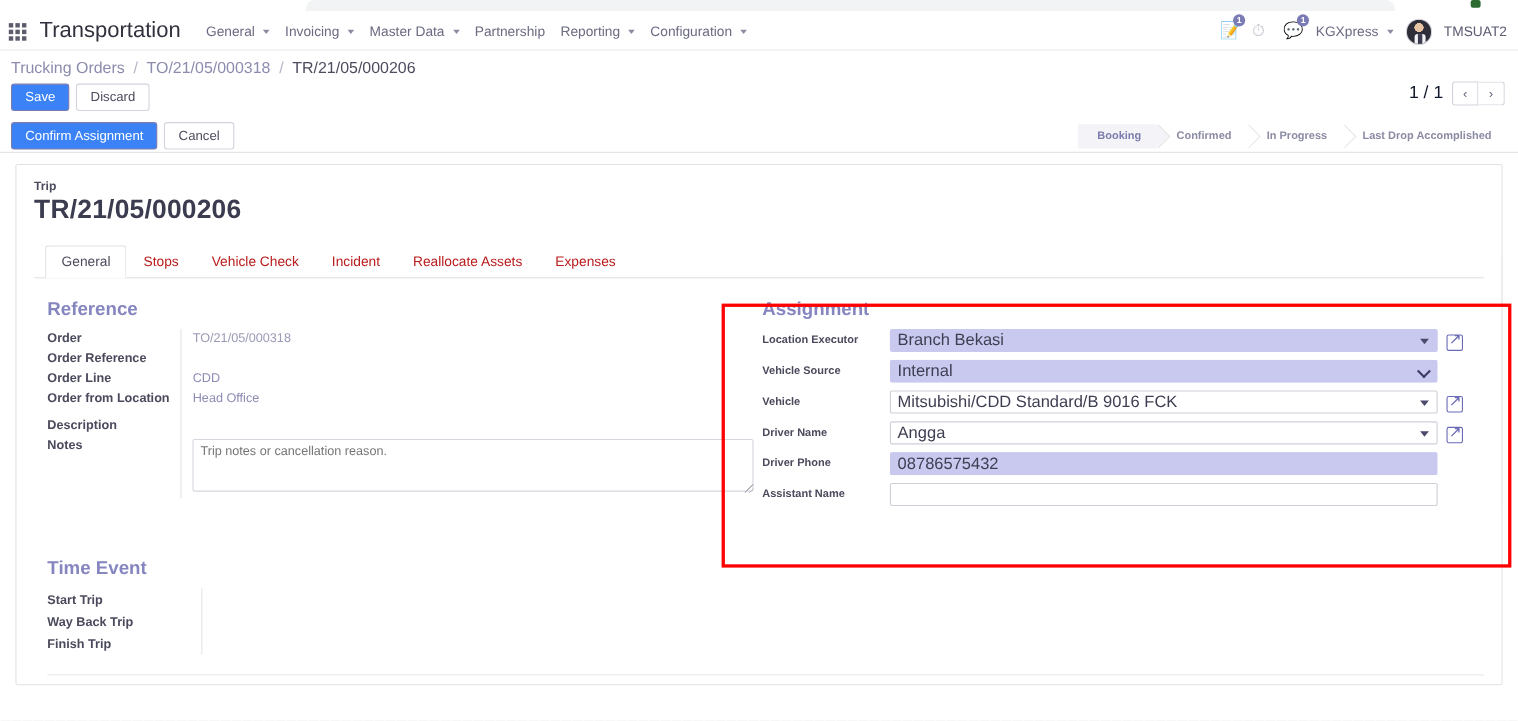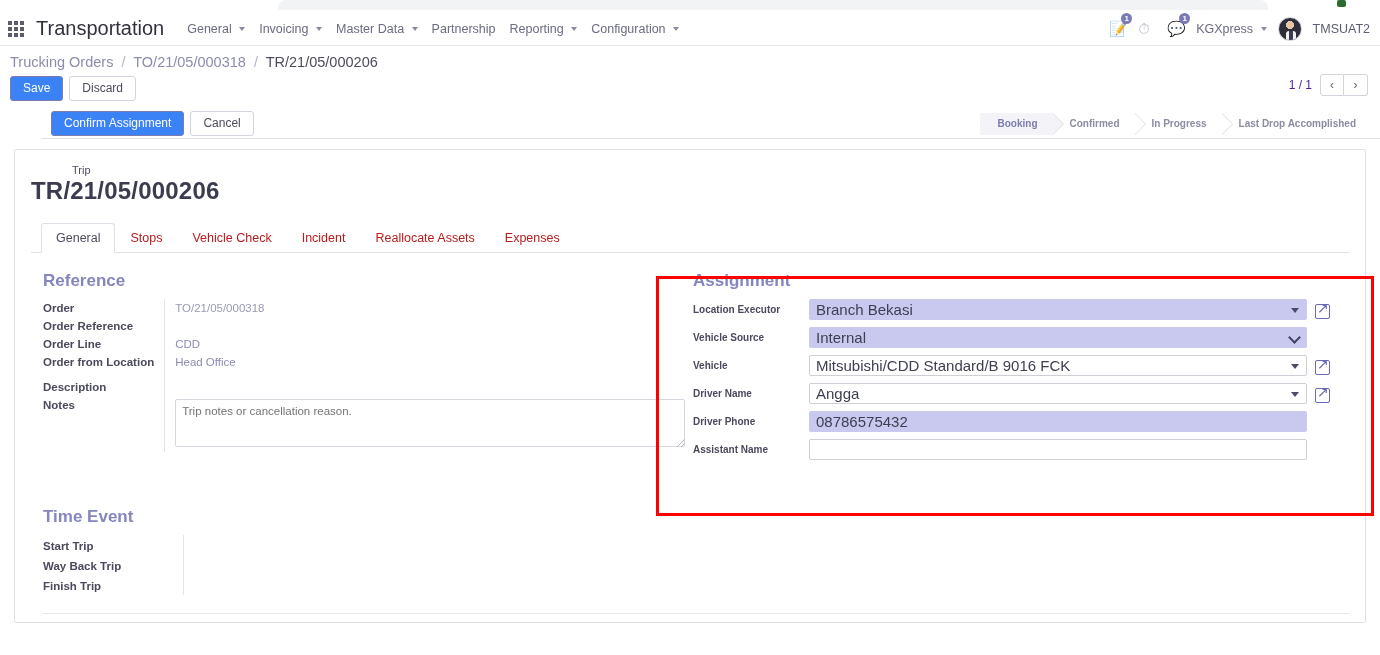--- a/index.html
+++ b/index.html
@@ -124,36 +124,36 @@
     font-size: 12px; padding: 4px 12px; border-radius: 3px;
     cursor: pointer; border: 1px solid transparent; line-height: 15px;
   }
   .btn-primary { background: #3b82f6; color: #fff; border-color: #7c7bad; }
   .btn-default { background: #fff; color: #4c4c5e; border-color: #d3d3dd; }
 
   .pager {
     position: absolute; right: 12px; top: 28px;
     display: flex; align-items: center; gap: 8px;
   }
-  .pager-count { font-size: 12px; color: #4c1d95; }
+  .pager-count { font-size: 16px; color: #0f172a; }
   .pager-btns { display: flex; }
   .pager-btn {
     width: 24px; height: 22px; border: 1px solid #d3d3dd; background: #fff;
     font-size: 12px; color: #62627a; display: flex;
     align-items: center; justify-content: center; cursor: pointer;
   }
   .pager-btn:first-child { border-radius: 3px 0 0 3px; }
   .pager-btn:last-child { border-radius: 0 3px 3px 0; border-left: none; }
 
   
   .status-row {
     margin-top: 8px; height: 30px;
     border-bottom: 1px solid #e0e0e6;
     display: flex; align-items: center;
-    padding: 0 10px; position: relative; background: #fff; margin-left: 41px;
+    padding: 0 10px; position: relative; background: #fff;
   }
   .statusbar { margin-left: auto; display: flex; align-items: stretch; height: 22px; }
   .st {
     position: relative; display: flex; align-items: center;
     padding: 0 14px 0 18px;
     font-size: 10px; font-weight: bold; color: #8b8ba4;
     background: #fff; cursor: pointer; white-space: nowrap;
   }
   .st.active { color: #7c7bad; background: #f4f4f8; }
   .st::after {
@@ -174,21 +174,21 @@
   .st:last-child::after, .st:last-child::before { display: none; }
 
   
   .sheet-wrap { padding: 10px 14px 0 14px; background: transparent; }
   .sheet {
     background: #fff; border: 1px solid #e2e2e6;
     border-radius: 2px; padding: 14px 16px 8px 16px;
     min-height: 470px; position: relative;
   }
 
-  .field-label-sm { font-size: 11px; font-weight: normal; color: #4c4c5e; margin-left: 41px; }
+  .field-label-sm { font-size: 11px; font-weight: bold; color: #4c4c5e; }
   .record-title {
     font-size: 24px; font-weight: bold; color: #3c3c50;
     margin-top: 1px; letter-spacing: 0.2px;
   }
 
   
   .tabs {
     display: flex; margin-top: 18px;
     border-bottom: 1px solid #e0e0e6;
     padding-left: 10px;

